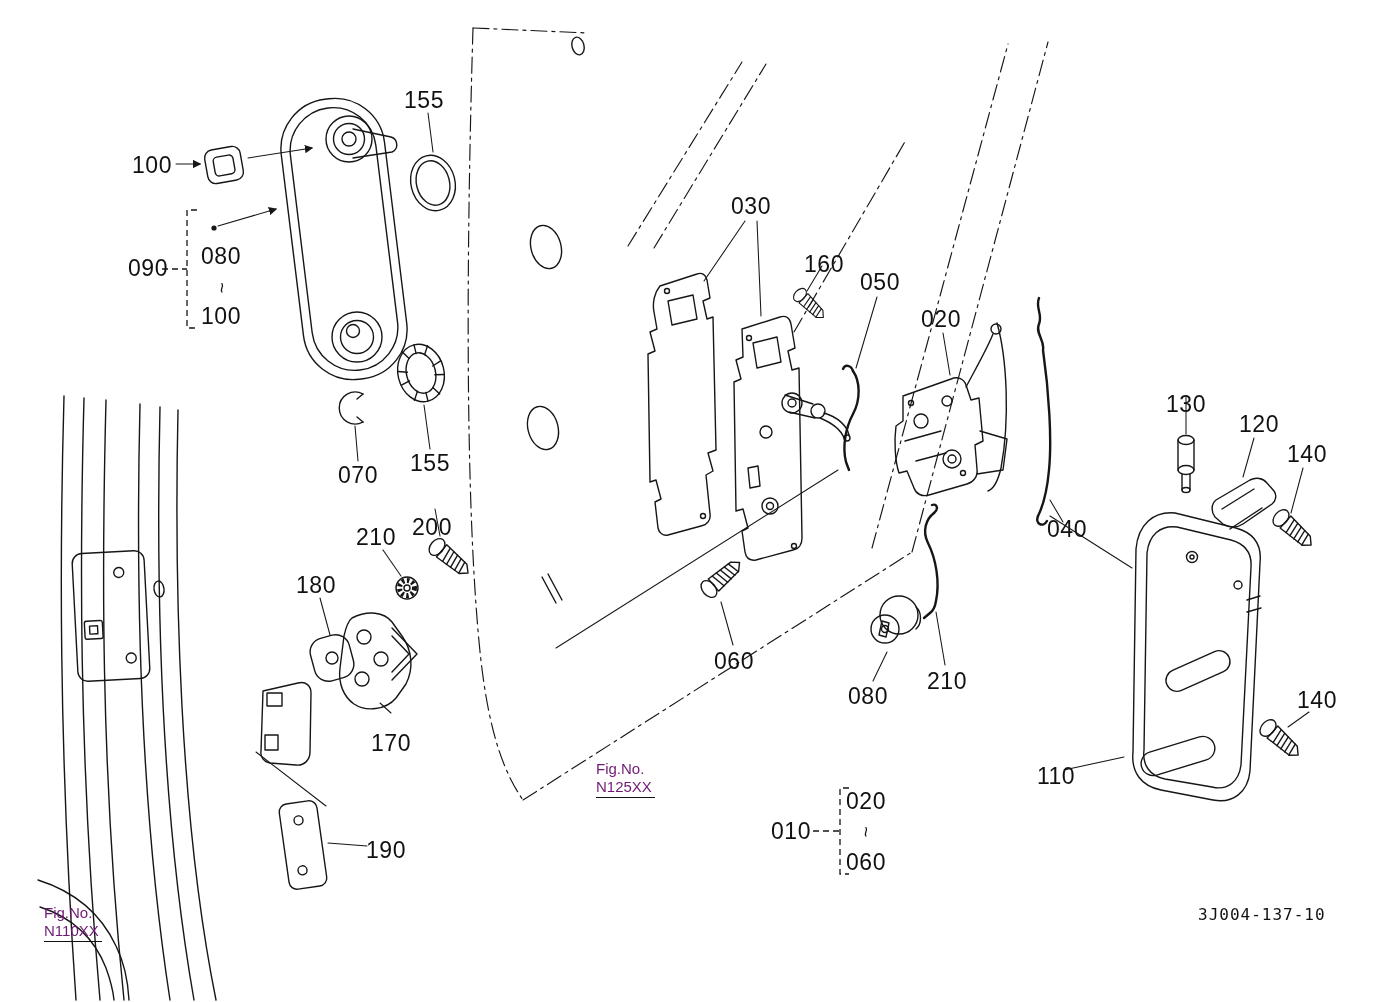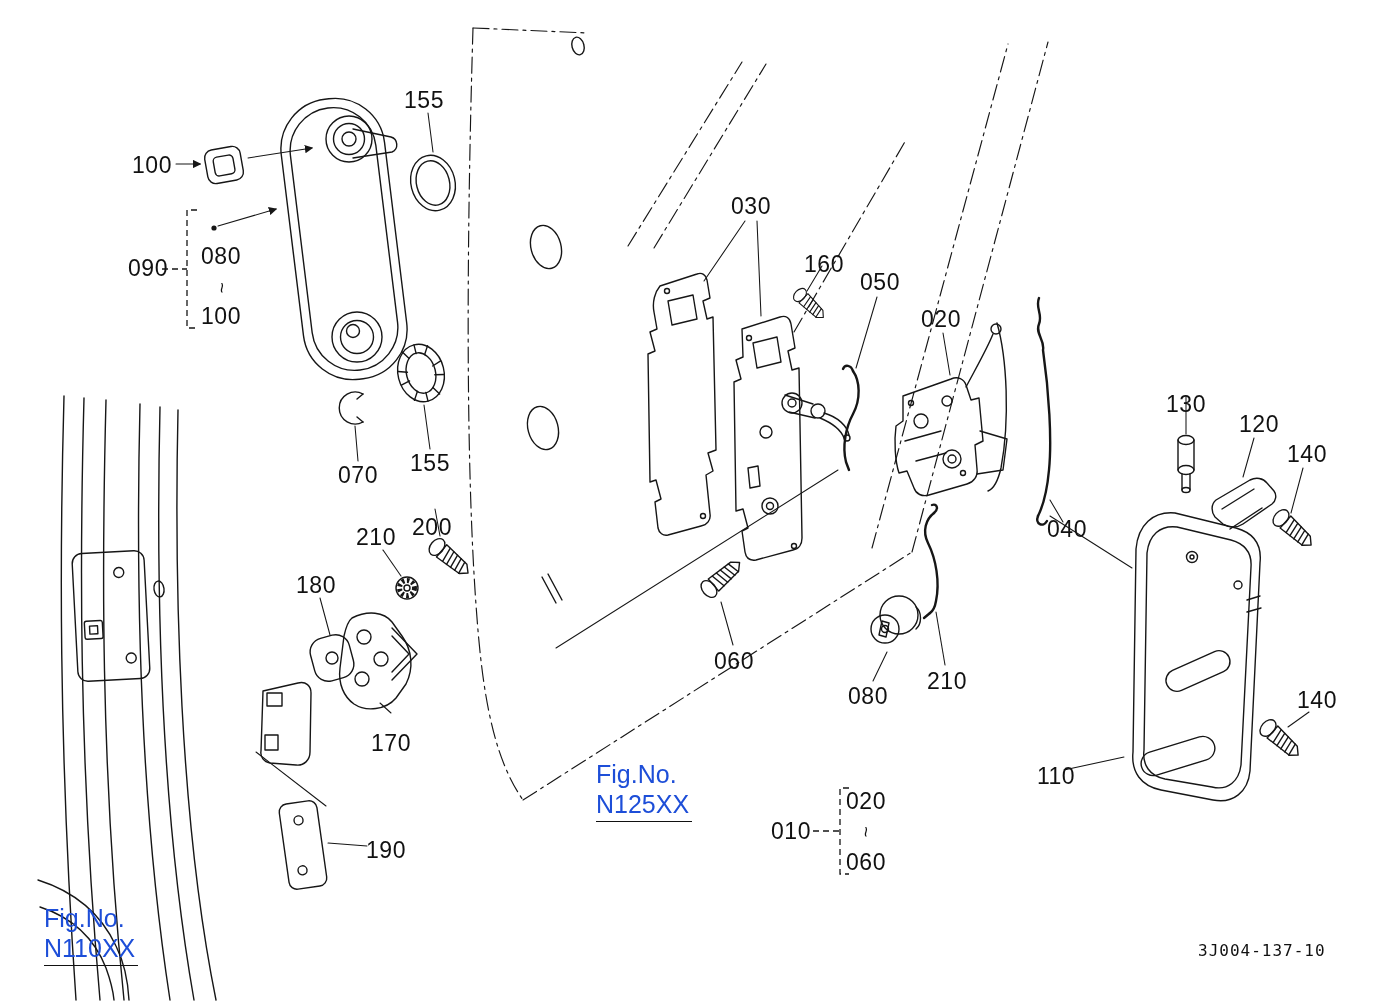--- a/index.html
+++ b/index.html
@@ -1,22 +1,22 @@
 <!DOCTYPE html>
 <html><head>
 <meta charset="utf-8">
 <style>
   html,body{margin:0;padding:0;background:#ffffff;}
   .stage{position:relative;width:1380px;height:1002px;background:#fff;font-family:"Liberation Sans",sans-serif;overflow:hidden;}
   .stage svg{position:absolute;left:0;top:0;}
   #callout-layer{position:absolute;left:0;top:0;width:100%;height:100%;}
   .callout{position:absolute;transform:translate(-50%,-50%);font-size:23px;color:#111;letter-spacing:.5px;white-space:nowrap;}
   .callout.tilde{transform:translate(-50%,-50%) rotate(90deg);font-size:19px;}
-  .figref{position:absolute;font-size:25px;color:#1d4ed8;line-height:1.18;border-bottom:1.6px solid #111;padding:0 3px 2px 0;}
-  .drawing-number{position:absolute;left:1198px;top:905px;font-family:"DejaVu Sans Mono",monospace;font-size:16px;letter-spacing:1px;color:#111;margin-top:36px;}
+  .figref{position:absolute;font-size:15px;color:#701a75;line-height:1.18;border-bottom:1.6px solid #111;padding:0 3px 2px 0;}
+  .drawing-number{position:absolute;left:1198px;top:905px;font-family:"DejaVu Sans Mono",monospace;font-size:16px;letter-spacing:1px;color:#111;}
   .ln{fill:none;stroke:#161616;stroke-width:1.4;stroke-linecap:round;stroke-linejoin:round;}
   .thin{fill:none;stroke:#161616;stroke-width:1.05;stroke-linecap:round;}
   .thick{fill:none;stroke:#161616;stroke-width:2.4;stroke-linecap:round;stroke-linejoin:round;}
   .dashdot{fill:none;stroke:#161616;stroke-width:1.15;stroke-dasharray:16 5 3 5;stroke-linecap:round;}
   .dash{fill:none;stroke:#161616;stroke-width:1.3;stroke-dasharray:6 4;}
   .dot{fill:#161616;stroke:none;}
 </style>
 </head>
 <body>
 

